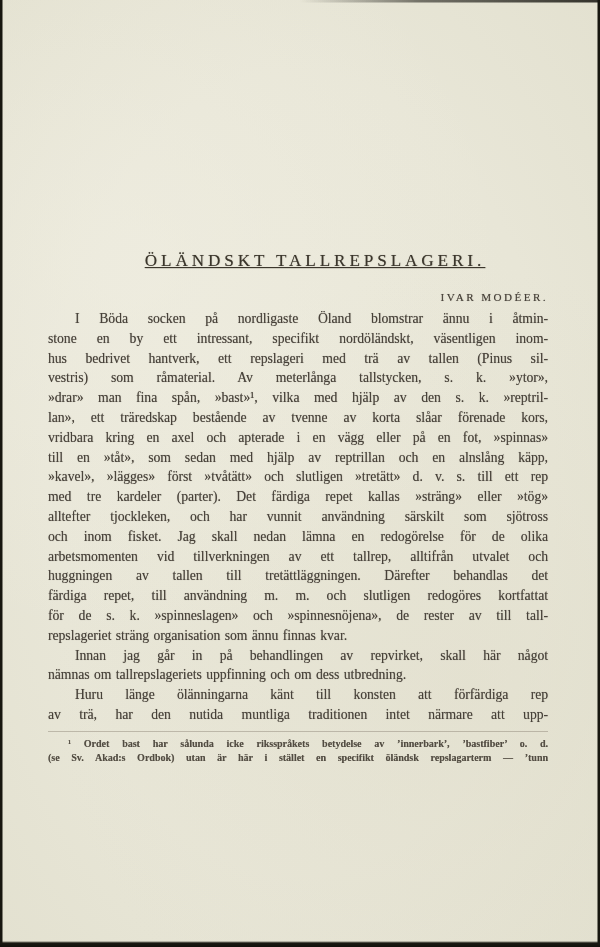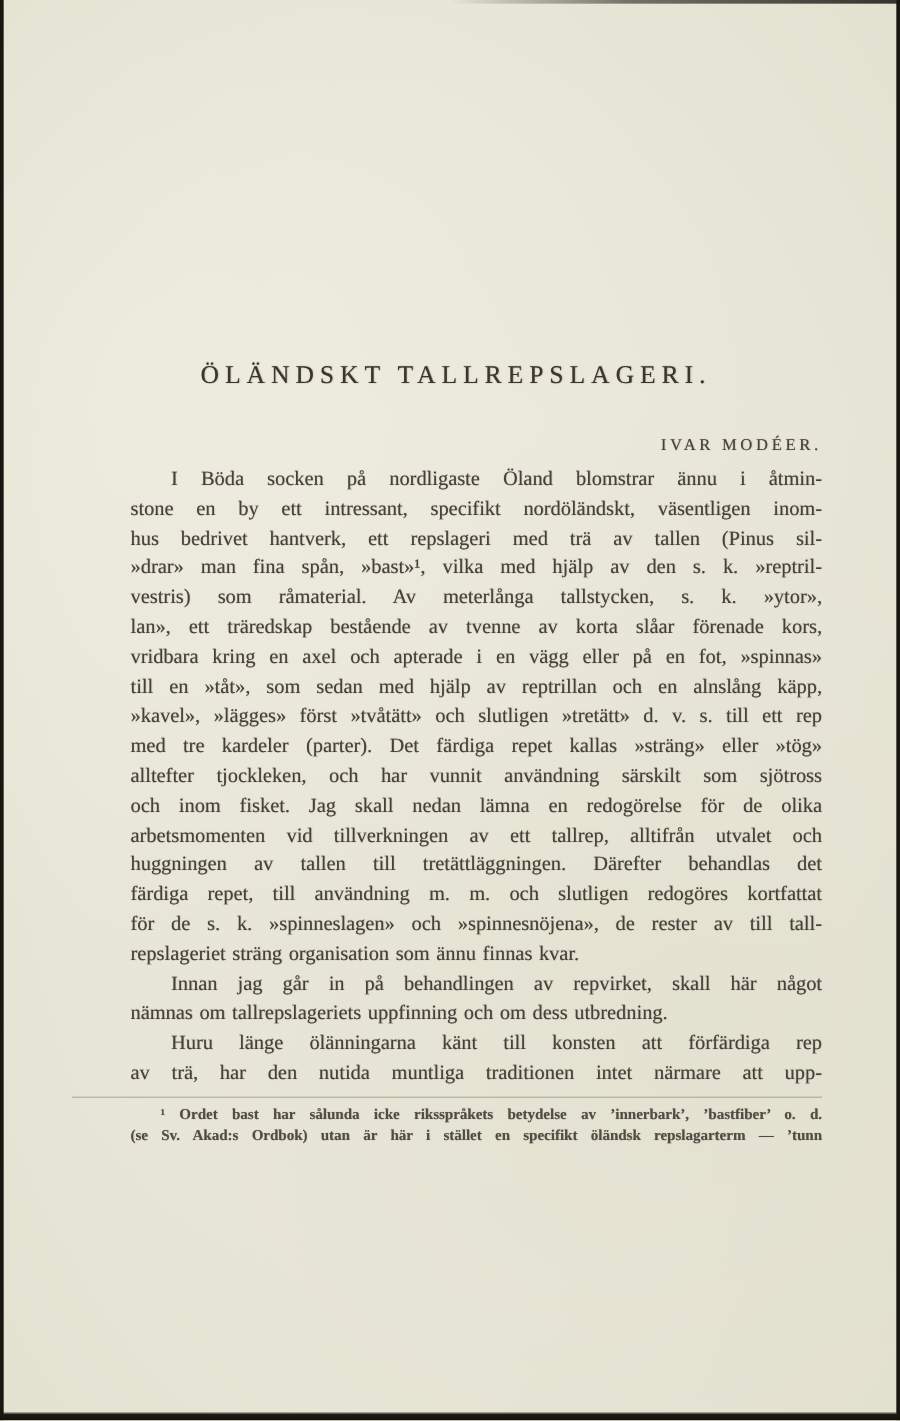--- a/index.html
+++ b/index.html
@@ -29,37 +29,37 @@
   .edge-top { left: 0; top: 0; width: 100%; height: 3px;
     background: linear-gradient(to right, rgba(20,19,14,0) 0%, rgba(20,19,14,0) 50%,
       rgba(20,19,14,0.55) 70%, rgba(20,19,14,0.85) 100%);
     -webkit-mask-image: linear-gradient(to bottom, #000 0, #000 2px, transparent 3px);
             mask-image: linear-gradient(to bottom, #000 0, #000 2px, transparent 3px); }
 
   .ink { color: #474139; text-shadow: 0.2px 0.2px 0.7px rgba(71,65,57,0.55); }
 
   .title {
     position: absolute; left: 48px; top: 234px; width: 500px;
-    margin: 6px; text-align: center;
+    margin: 17px; text-align: center;
     font-size: 17px; font-weight: normal; letter-spacing: 4px;
-    color: #3b362c; text-shadow: 0.3px 0.3px 0.8px rgba(59,54,44,0.6);
+    color: #3b362c; text-shadow: 0.3px 0.3px 0.8px rgba(59,54,44,0.6); text-decoration: underline;
   }
   .byline {
     position: absolute; left: 48px; top: 274px; width: 500px;
     text-align: center; font-size: 9px; letter-spacing: 3px;
   }
   .author {
     position: absolute; left: 48px; top: 291px; width: 500px;
     text-align: right; font-size: 11px; letter-spacing: 2.5px;
   }
   .body-text {
     position: absolute; left: 48px; top: 309px; width: 500px;
     font-size: 13.6px; line-height: 19.8px;
   }
-  .line { text-align: justify; text-align-last: justify; word-spacing: 1px; margin-left: 39px; }
+  .line { text-align: justify; text-align-last: justify; word-spacing: 1px; }
   .line.endline { text-align-last: left; }
   .line.indent { text-indent: 27px; }
   .footnote-rule {
     position: absolute; left: 48px; top: 731px; width: 500px; height: 1px;
     background: rgba(122,110,96,0.38);
   }
   .footnote {
     position: absolute; left: 48px; top: 737px; width: 500px;
     font-size: 10px; line-height: 14.2px;
     color: #524c42; text-shadow: 0.2px 0.2px 0.6px rgba(82,76,66,0.5); font-weight: bold;
@@ -76,22 +76,22 @@
   <div class="edge edge-bottom"></div>
 
   <h1 class="title">ÖLÄNDSKT TALLREPSLAGERI.</h1>
   <div class="author ink">IVAR MODÉER.</div>
 
   <div class="body-text ink" id="body-text">
       <div>
         <div class="line indent">I Böda socken på nordligaste Öland blomstrar ännu i åtmin-</div>
         <div class="line">stone en by ett intressant, specifikt nordöländskt, väsentligen inom-</div>
         <div class="line">hus bedrivet hantverk, ett repslageri med trä av tallen (Pinus sil-</div>
+        <div class="line">vestris) som råmaterial.  Av meterlånga tallstycken, s. k. »ytor»,</div>
         <div class="line">»drar» man fina spån, »bast»¹, vilka med hjälp av den s. k. »reptril-</div>
-        <div class="line">vestris) som råmaterial.  Av meterlånga tallstycken, s. k. »ytor»,</div>
         <div class="line">lan», ett träredskap bestående av tvenne av korta slåar förenade kors,</div>
         <div class="line">vridbara kring en axel och apterade i en vägg eller på en fot, »spinnas»</div>
         <div class="line">till en »tåt», som sedan med hjälp av reptrillan och en alnslång käpp,</div>
         <div class="line">»kavel», »lägges» först »tvåtätt» och slutligen »tretätt» d. v. s. till ett rep</div>
         <div class="line">med tre kardeler (parter).  Det färdiga repet kallas »sträng» eller »tög»</div>
         <div class="line">alltefter tjockleken, och har vunnit användning särskilt som sjötross</div>
         <div class="line">och inom fisket.  Jag skall nedan lämna en redogörelse för de olika</div>
         <div class="line">arbetsmomenten vid tillverkningen av ett tallrep, alltifrån utvalet och</div>
         <div class="line">huggningen av tallen till tretättläggningen.  Därefter behandlas det</div>
         <div class="line">färdiga repet, till användning m. m. och slutligen redogöres kortfattat</div>

